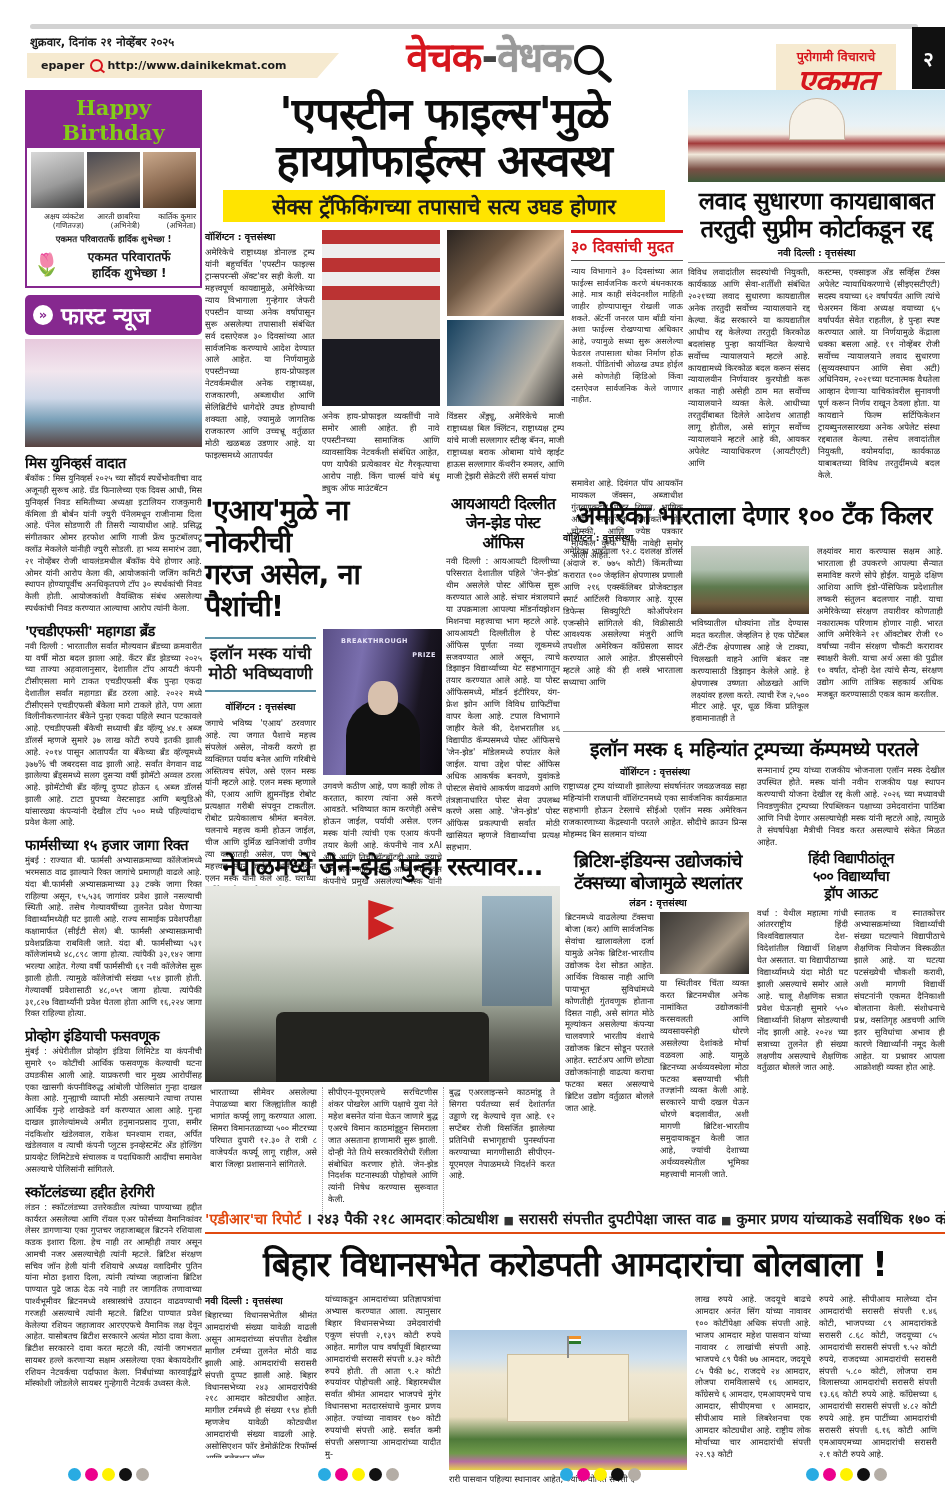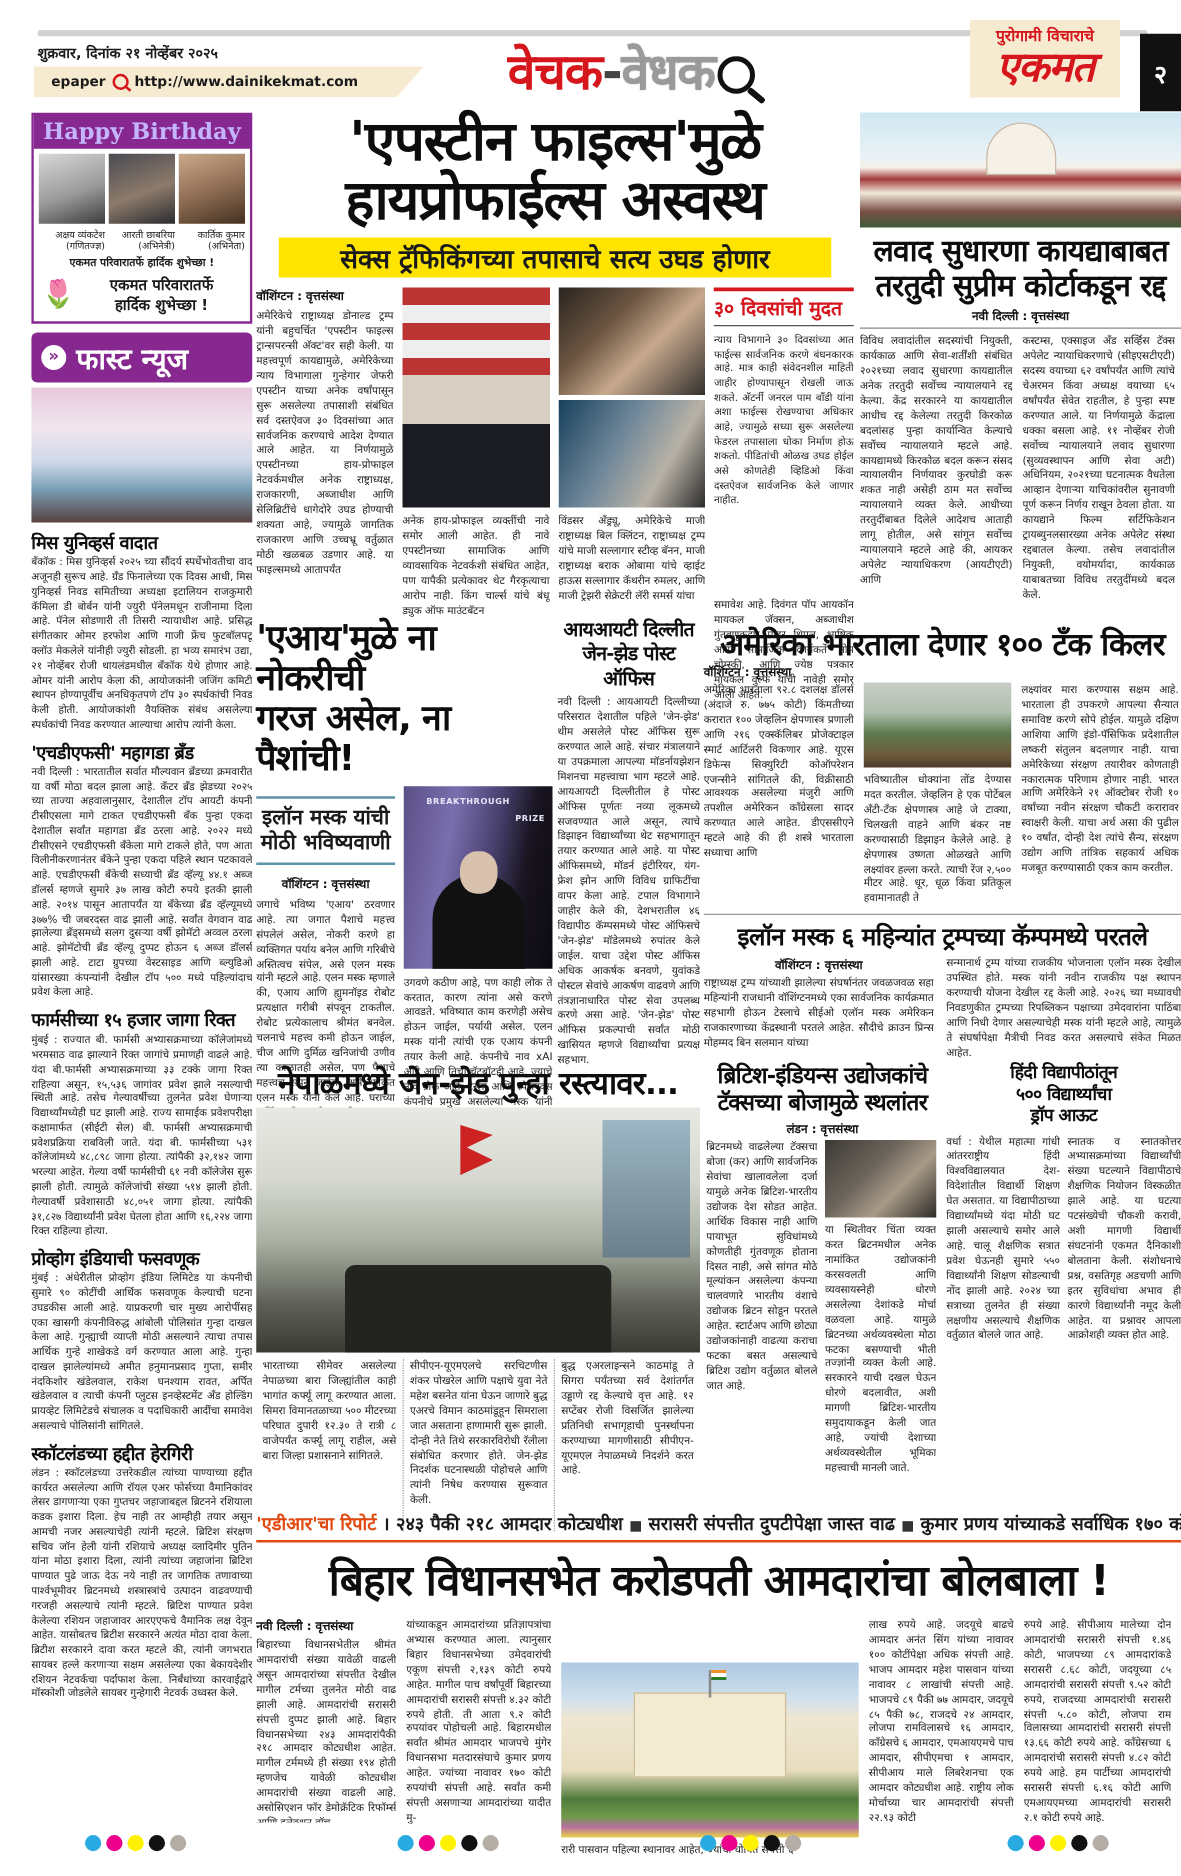--- a/index.html
+++ b/index.html
@@ -20,28 +20,28 @@
   #epaper-banner .lbl{font-size:11px;font-weight:bold;}
   #epaper-banner .url{font-size:11px;font-weight:bold;}
   .mini-mag{width:9px;height:9px;border:2px solid #d6161d;border-radius:50%;position:relative;display:inline-block;}
   .mini-mag:after{content:"";position:absolute;width:5px;height:2px;background:#d6161d;right:-4px;bottom:-2px;transform:rotate(40deg);}
   #masthead{left:340px;top:28px;width:330px;text-align:center;font-size:40px;font-weight:bold;letter-spacing:-1px;white-space:nowrap;}
   #masthead .red{color:#d6161d;}
   #masthead .dash{color:#444;}
   #masthead .gray{color:#9a9a9a;text-shadow:0 0 1px #777;}
   .big-mag{display:inline-block;width:22px;height:22px;border:4px solid #111;border-radius:50%;position:relative;vertical-align:middle;margin-left:2px;background:rgba(255,255,255,.4);}
   .big-mag:after{content:"";position:absolute;width:16px;height:5px;background:#111;right:-13px;bottom:-8px;transform:rotate(40deg);border-radius:2px;}
-  #brandbox{left:776px;top:16px;width:120px;height:62px;background:#f6ead0;text-align:center;padding-top:4px;box-sizing:border-box;}
+  #brandbox{left:776px;top:44px;width:120px;height:62px;background:#f6ead0;text-align:center;padding-top:4px;box-sizing:border-box;}
   #brandbox .tag{color:#d6161d;font-size:12.5px;font-weight:bold;}
   #brandbox .name{color:#d6161d;font-size:33px;font-weight:bold;font-style:italic;line-height:1.0;letter-spacing:-1px;}
   #pagenobox{left:912px;top:27px;width:33px;height:62px;background:#111;color:#fff;display:flex;align-items:center;justify-content:center;font-size:20px;font-weight:bold;}
   
   #leftcol{left:25px;top:90px;width:177px;height:1375px;overflow:hidden;}
   #bday{border:2px solid #86288f;background:#fff;}
-  #bday .hd{background:#86288f;color:#c4b5fd;text-align:center;font-size:18px;font-weight:bold;padding:3px 0;font-family:"DejaVu Serif",serif;}
+  #bday .hd{background:#86288f;color:#84cc16;text-align:center;font-size:21px;font-weight:bold;padding:3px 0;font-family:"DejaVu Serif",serif;}
   #bday .pics{display:flex;gap:3px;padding:4px;}
   #bday .pics .photo{width:55px;height:56px;}
   .bday-names{display:flex;gap:3px;padding:0 4px;}
   .bday-names div{width:55px;text-align:right;font-size:7.6px;font-weight:normal;line-height:1.25;}
   #bday .wish-inline{text-align:center;font-size:8.6px;font-weight:bold;padding:2px 0;}
   #bday .wishrow{display:flex;align-items:center;gap:4px;padding:2px 6px 5px;}
   #bday .flowers{font-size:22px;line-height:1;}
   #bday .wishbig{font-size:12px;font-weight:bold;text-align:center;flex:1;line-height:1.35;}
   #fastnews-hd{margin-top:7px;background:#86288f;border-radius:5px;color:#fff;display:flex;align-items:center;gap:8px;
       font-size:23px;font-weight:bold;padding:4px 8px;}

